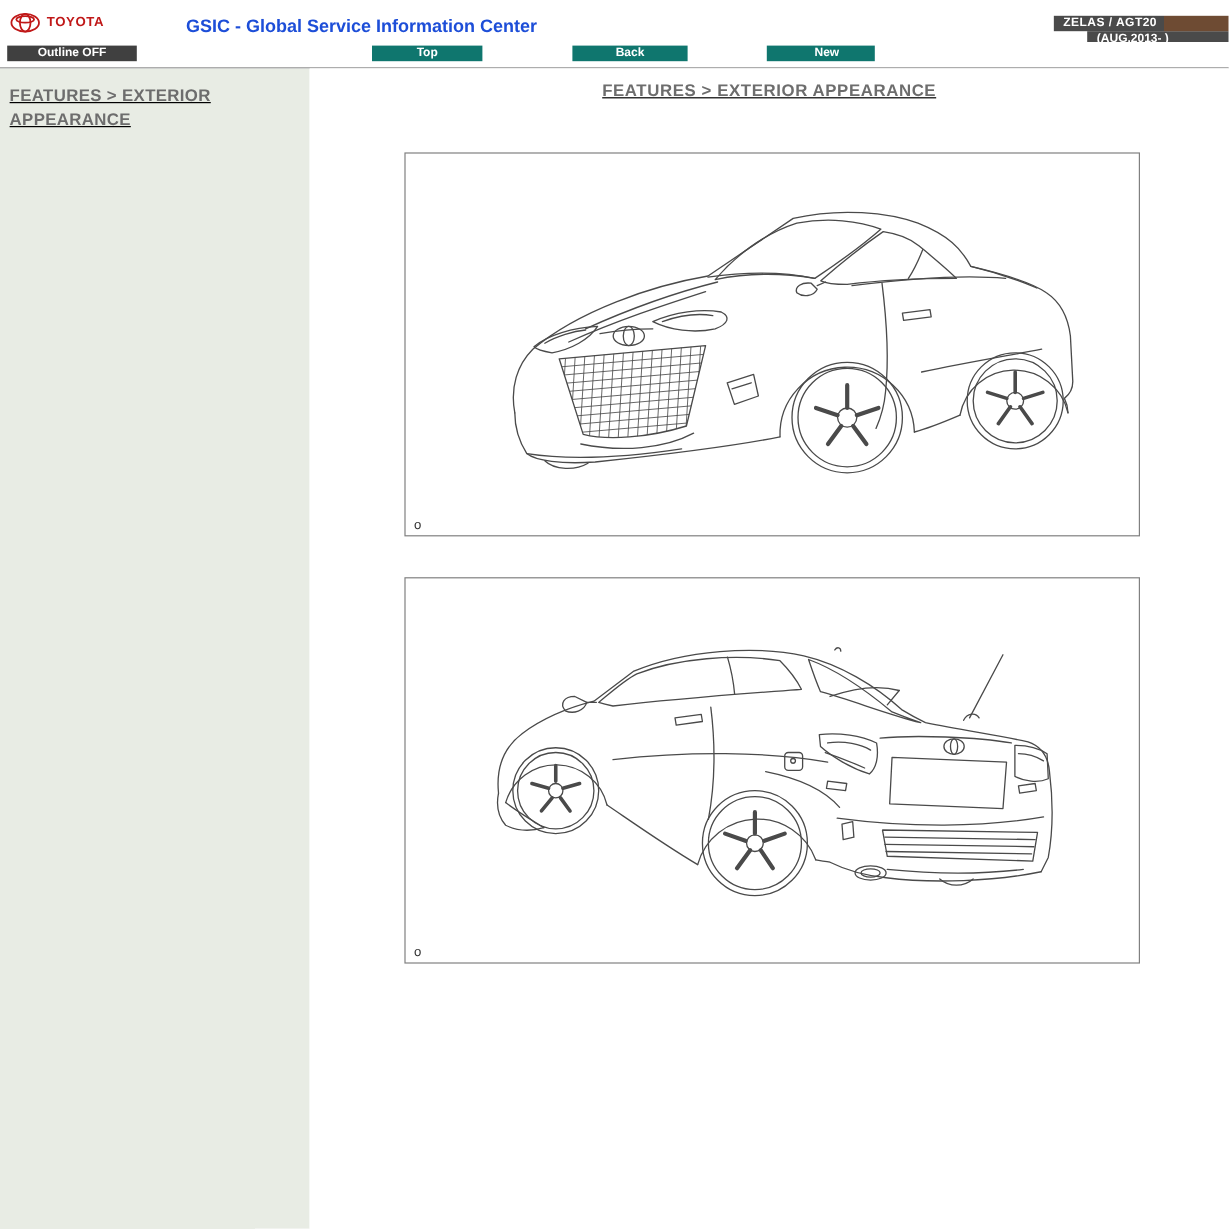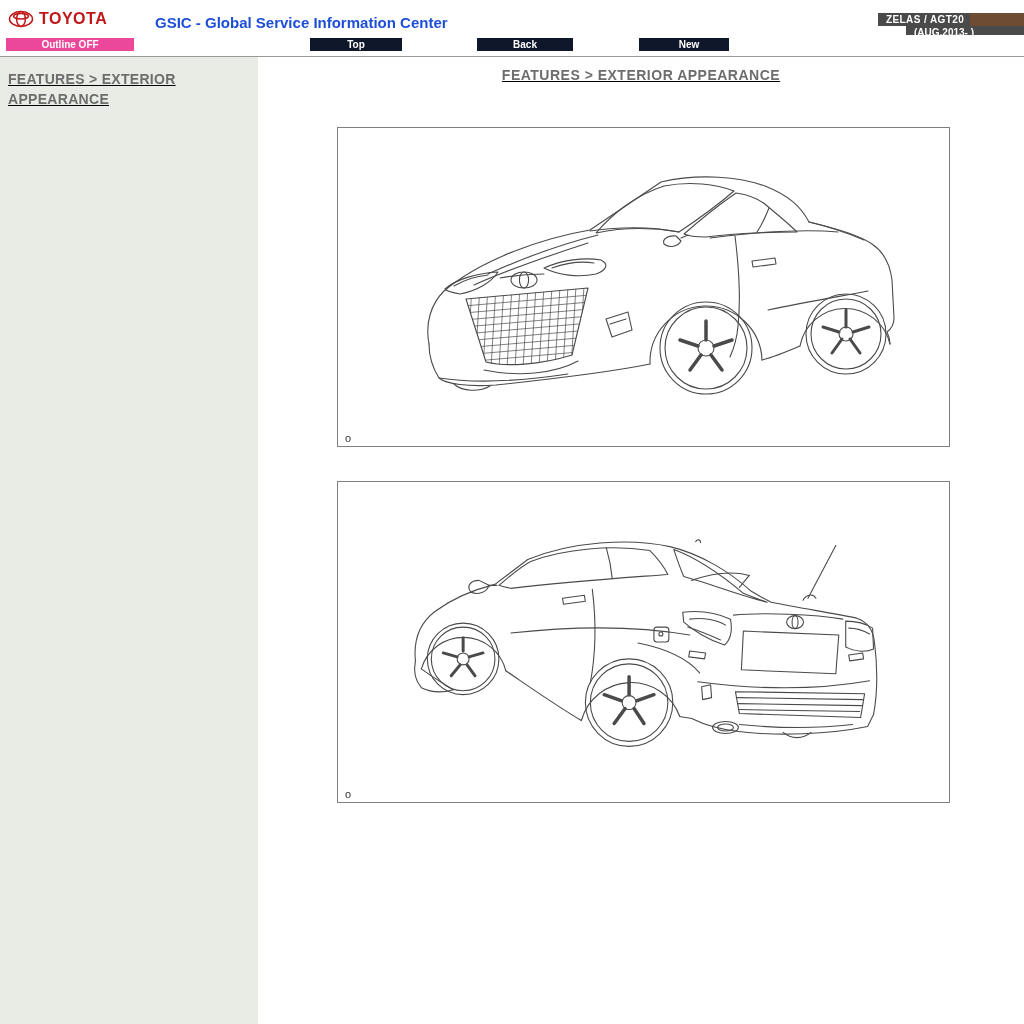--- a/index.html
+++ b/index.html
@@ -2,37 +2,37 @@
 <html><head>
 <meta charset="utf-8">
 <style>
   * { margin:0; padding:0; box-sizing:border-box; }
   html,body { width:1024px; height:1024px; background:#fff; overflow:hidden;
               font-family:"Liberation Sans", sans-serif; }
 
   
   .topbar { position:relative; height:36px; background:#fff; }
   .brand { position:absolute; left:8px; top:10px; display:flex; align-items:center; gap:5px; }
-  .brand-text { font-size:16px; font-weight:bold; color:#c01818; letter-spacing:0.5px; }
+  .brand-text { font-size:11px; font-weight:bold; color:#c01818; letter-spacing:0.5px; }
   .app-title { position:absolute; left:155px; top:14px; font-size:15px; font-weight:bold; color:#1d4ed8; }
   .model-box { position:absolute; right:0; top:13px; width:146px; height:22px; overflow:hidden; }
   .model-row1 { display:flex; height:13px; }
   .model-code { background:#4a4a4a; color:#fff; font-size:10px; font-weight:bold;
                 padding:1px 6px 0 8px; white-space:nowrap; letter-spacing:0.4px; }
   .model-strip { background:#6e4b33; flex:1; }
   .model-row2 { background:#4a4a4a; color:#fff; font-size:10px; font-weight:bold;
                 height:13px; padding:1px 6px 0 8px; white-space:nowrap;margin-left:28px; }
 
   
   .toolbar { position:relative; height:21px; border-bottom:1px solid #9a9a9a; background:#fff; }
   .btn { position:absolute; top:2px; height:13px; border:none; color:#fff; font-weight:bold;
          font-size:10px; line-height:12px; text-align:center; cursor:pointer; padding:0;
          font-family:"Liberation Sans", sans-serif; }
-  .btn-outline { left:6px; width:128px; background:#ec4899; }
-  .btn-teal { background:#0f172a; }
+  .btn-outline { left:6px; width:108px; background:#404040; }
+  .btn-teal { background:#0f766e; }
   .btn-top  { left:310px; width:92px; }
   .btn-back { left:477px; width:96px; }
   .btn-new  { left:639px; width:90px;padding-left:10px; }
 
   
   .content { display:flex; height:967px;text-decoration:underline; }
   .sidebar { width:258px; background:#e8ece4; padding:12px 10px 0 8px; }
   .breadcrumb { font-size:14px; font-weight:bold; color:#6d6d6d; letter-spacing:0.3px;
                 line-height:1.45; width:220px; }
   .main { flex:1; background:#fff; position:relative; }

